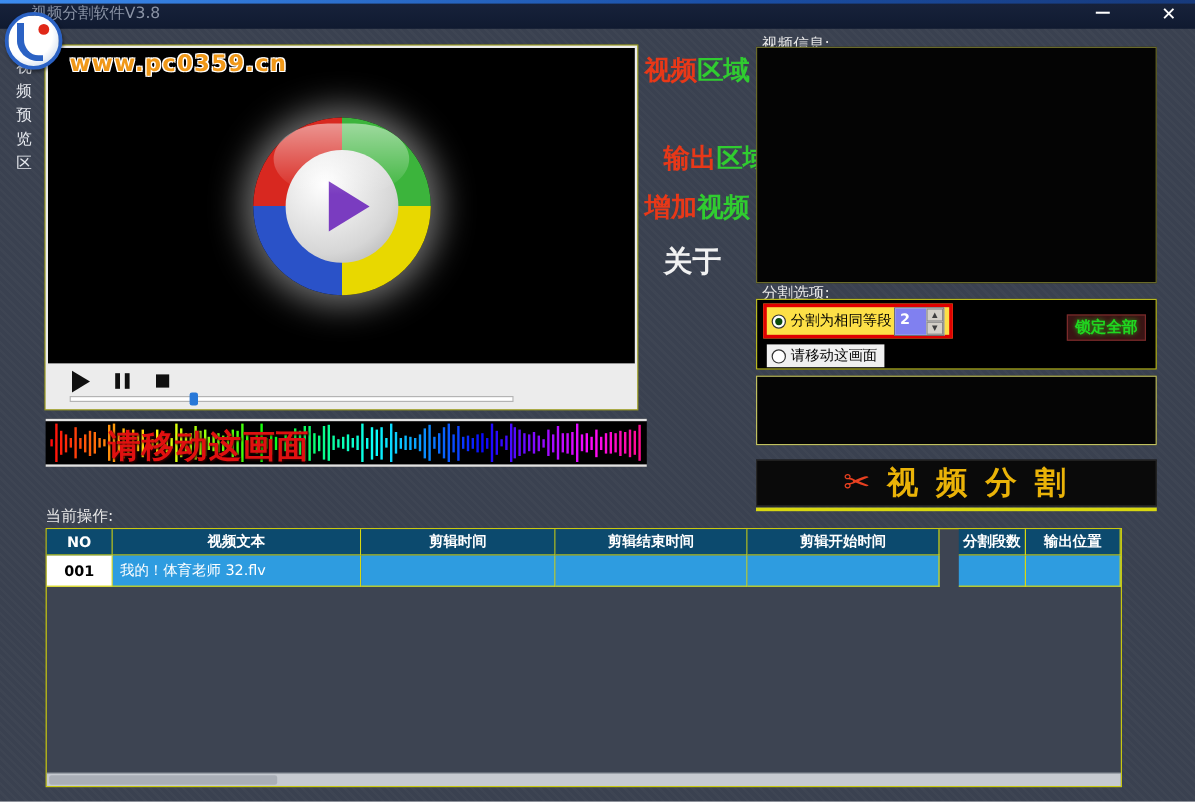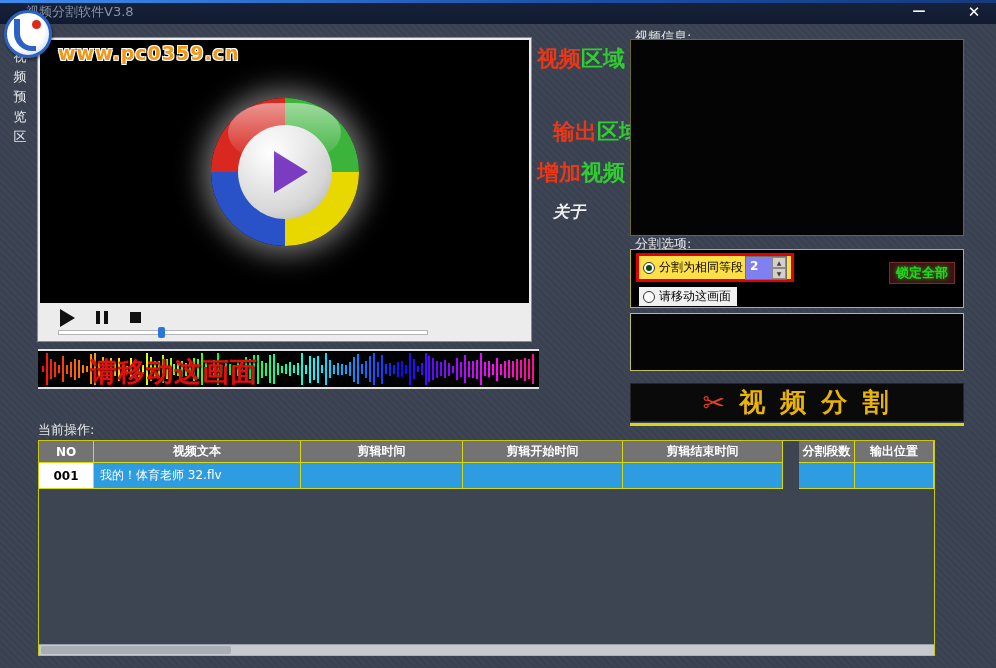--- a/index.html
+++ b/index.html
@@ -63,21 +63,21 @@
   
   .waveform { position:absolute; left:38px; top:349px; width:501px; height:40px; background:#000;
     border-top:2px solid #e2e2e2; border-bottom:2px solid #e2e2e2; z-index:4; }
   .wf-bars { position:absolute; inset:0; display:flex; align-items:center; justify-content:space-between; padding:0 4px; }
   .wf-bars i { display:block; width:2px; }
   .wf-text { position:absolute; left:52px; top:3px; font-size:27px; font-weight:bold; color:#e01010;
     text-shadow:1px 1px 2px #400000; letter-spacing:1px; }
   
   .menu { position:absolute; left:537px; top:38px; width:96px; z-index:5; }
   .menu-item { position:absolute; left:0; font-size:22px; font-weight:bold; cursor:pointer; white-space:nowrap; }
-  .mi0 { top:6px; } .mi1 { top:79px;margin-left:16px; } .mi2 { top:120px; } .mi3 { top:164px; left:16px; font-size:16px;font-style:italic; }
+  .mi0 { top:6px; } .mi1 { top:79px;margin-left:16px; } .mi2 { top:120px; } .mi3 { top:164px; left:16px; font-size:24px; }
   .m-red { color:#e83818; } .m-green { color:#30cc30; } .m-white { color:#f2f2f2; }
   
   .rp { position:absolute; left:630px; top:0; width:334px; height:668px; z-index:5; }
   .rp-label { position:absolute; left:5px; font-size:13px; color:#e8e8e8; }
   .info-label { top:28px;text-decoration:underline; }
   .info-box { position:absolute; left:0; top:39px; width:334px; height:197px; background:#040404; border:1px solid #6a6a28; }
   .split-label { top:235px; }
   .options-box { position:absolute; left:0; top:249px; width:334px; height:59px; background:#000; border:1px solid #b8b820; }
   .opt-row1 { position:absolute; left:5px; top:3px; height:29px; display:flex; align-items:stretch;
     border:3px solid #e00000; background:#fde047; cursor:pointer; }
@@ -100,21 +100,21 @@
   .split-btn { position:absolute; left:0; top:383px; width:334px; height:39px; background:#0a0a0a;
     border:1px solid #262626; display:flex; align-items:center; justify-content:center; gap:14px; cursor:pointer; }
   .scissors { color:#e84020; font-size:27px; line-height:1; }
   .split-text { color:#eab308; font-size:26px; font-weight:bold; letter-spacing:3px; white-space:nowrap; }
   .yellow-line { position:absolute; left:0; top:423px; width:334px; height:3px; background:#d8d810; }
   
   .ops-label { position:absolute; left:38px; top:421px; font-size:13px; color:#e8e8e8; z-index:5; }
   .table { position:absolute; left:38px; top:440px; width:897px; height:216px; border:1px solid #c8c810;
     display:flex; flex-direction:column; background:#3d4452; z-index:5; }
   .thead { display:flex; height:22px; flex:0 0 22px; }
-  .th { background:#737373; border-right:1px solid #d8d810; border-bottom:1px solid #d8d810;
+  .th { background:#0c4a6e; border-right:1px solid #d8d810; border-bottom:1px solid #d8d810;
     color:#fff; font-weight:bold; font-size:12px; display:flex; align-items:center; justify-content:center; white-space:nowrap; }
   .trow { display:flex; height:26px; flex:0 0 26px; cursor:pointer; }
   .td { background:#2e9ce0; border-right:1px solid #d8d810; border-bottom:1px solid #d8d810;
     color:#fff; font-size:12px; display:flex; align-items:center; white-space:nowrap; overflow:hidden; }
   .no-cell { background:#ffffff; color:#000; font-weight:bold; justify-content:center; }
   .text-cell { padding-left:6px; }
   .c0 { width:55px; flex:0 0 55px; } .c1 { width:207px; flex:0 0 207px; }
   .c2 { width:162px; flex:0 0 162px; } .c3 { width:160px; flex:0 0 160px; }
   .c4 { width:160px; flex:0 0 160px; } .c5 { width:56px; flex:0 0 56px;margin-left:16px; }
   .c6 { flex:1 1 auto; }
@@ -351,22 +351,22 @@
     <div class="yellow-line"></div>
   </div>
 
   <div class="ops-label">当前操作:</div>
 
   <div class="table">
     <div class="thead">
       <div class="th c0">NO</div>
       <div class="th c1">视频文本</div>
       <div class="th c2">剪辑时间</div>
+      <div class="th c4">剪辑结束时间</div>
       <div class="th c3">剪辑开始时间</div>
-      <div class="th c4">剪辑结束时间</div>
       <div class="th c5">分割段数</div>
       <div class="th c6">输出位置</div>
     </div>
     <div class="trow">
       <div class="td c0 no-cell">001</div>
       <div class="td c1 text-cell">我的！体育老师 32.flv</div>
       <div class="td c2"></div>
       <div class="td c3"></div>
       <div class="td c4"></div>
       <div class="td c5"></div>

